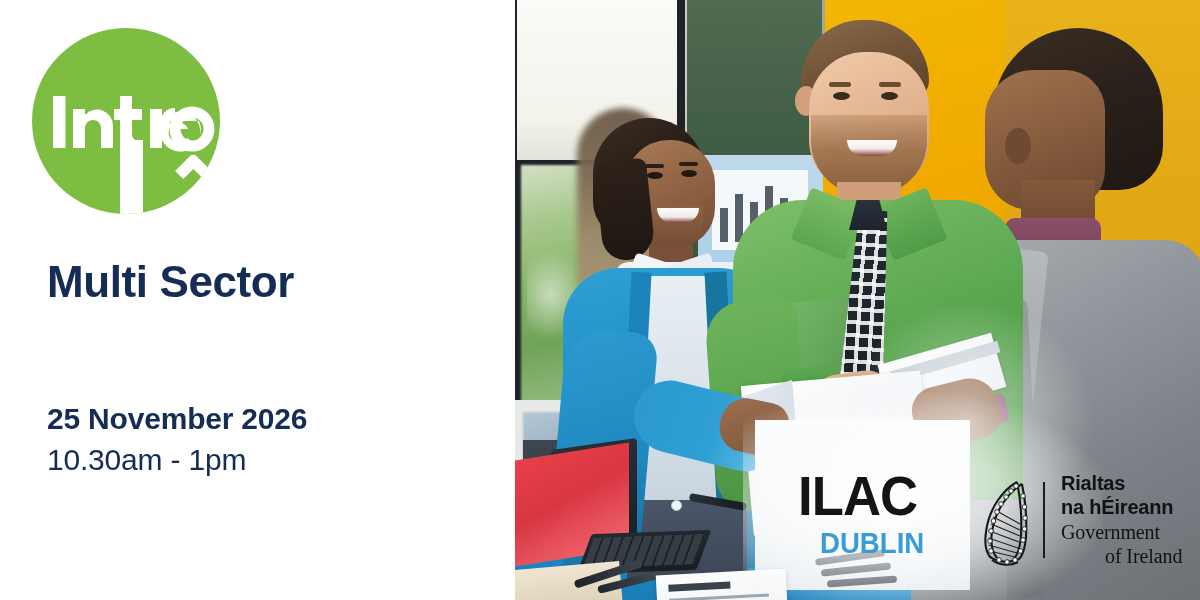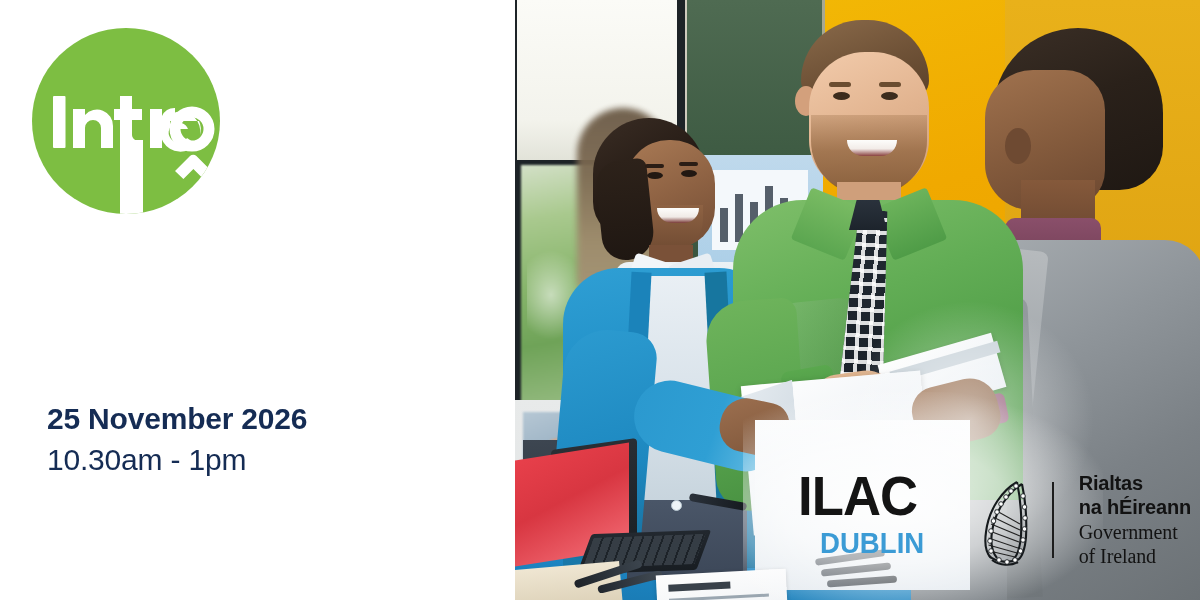--- a/index.html
+++ b/index.html
@@ -312,32 +312,32 @@
     transform:scaleX(0.94);transform-origin:left center;
   }
   .ilac-sub{
     font-size:30px;font-weight:bold;color:#3B9BD5;letter-spacing:0px;
     line-height:1;margin-top:4px;margin-left:22px;
     transform:scaleX(0.92);transform-origin:left center;
   }
 
   .gov-logo{
     position:absolute;left:458px;top:468px;width:218px;height:104px;z-index:30;
-    display:flex;align-items:center;justify-content:space-between;
+    display:flex;align-items:center;
   }
   .harp-box{width:58px;height:92px;flex:0 0 auto;}
   .harp-box svg{display:block;width:100%;height:100%;}
   .gov-divider{width:2px;height:76px;background:#1d1d1d;margin:0 16px 0 12px;flex:0 0 auto;}
   .gov-text{font-family:"Liberation Serif","DejaVu Serif",serif;color:#121212;}
   .gov-l1{font-size:20px;font-weight:bold;line-height:1.18;
     font-family:"Liberation Sans","DejaVu Sans",sans-serif;letter-spacing:-0.2px;}
   .gov-l2{font-size:20px;font-weight:bold;line-height:1.18;
     font-family:"Liberation Sans","DejaVu Sans",sans-serif;letter-spacing:-0.2px;}
   .gov-l3{font-size:20px;font-weight:normal;line-height:1.2;letter-spacing:-0.1px;}
-  .gov-l4{font-size:20px;font-weight:normal;line-height:1.2;letter-spacing:-0.1px;}
+  .gov-l4{font-size:20px;font-weight:normal;line-height:1.2;letter-spacing:-0.1px;margin-left:44px;}
 </style>
 </head>
 <body>
 
 <div id="poster">
 
   <div class="photo">
 
     <div class="ph wall-beige"></div>
     <div class="ph wall-yellow"></div>
@@ -536,18 +536,19 @@
 
             <circle cx="160" cy="101" r="17" fill="none" stroke="#ffffff" stroke-width="11"></circle>
 
             <path d="M143 143 l15 -15 a4.5 4.5 0 0 1 6.4 0 l15 15 l-8 8 l-10 -10 l-10 10 z"></path>
           </g>
         </svg>
       </div>
     </div>
 
     <div class="event-title">
+      <span class="tl">Multi Sector</span>
     </div>
 
     <div class="event-date">25 November 2026</div>
     <div class="event-time">10.30am - 1pm</div>
   </div>
 </div>
 
 </body></html>

